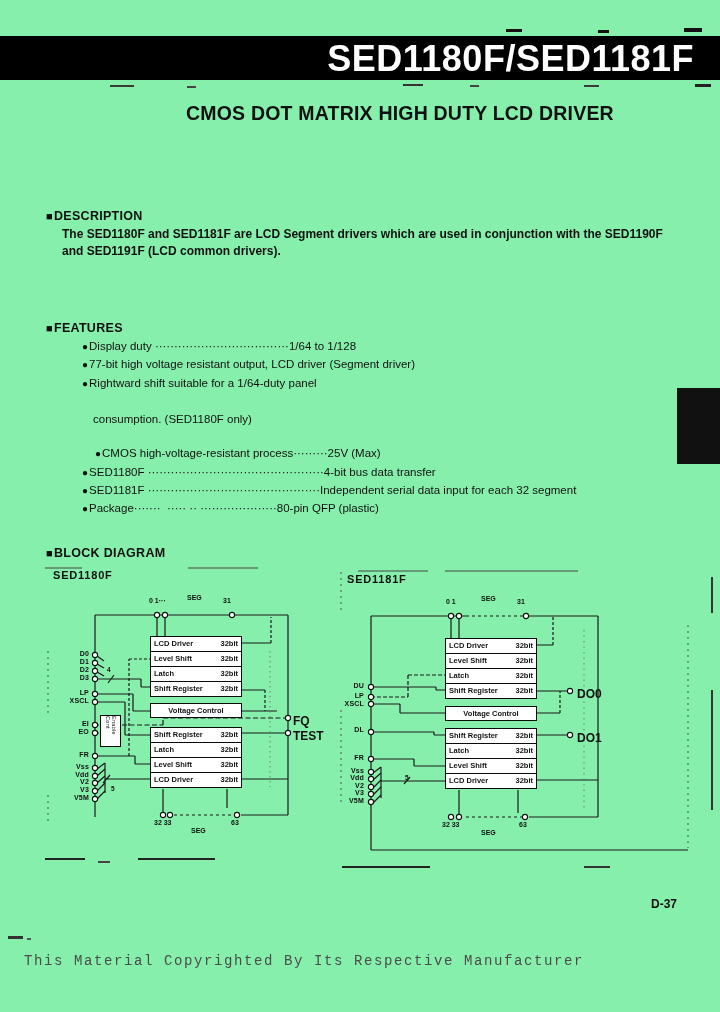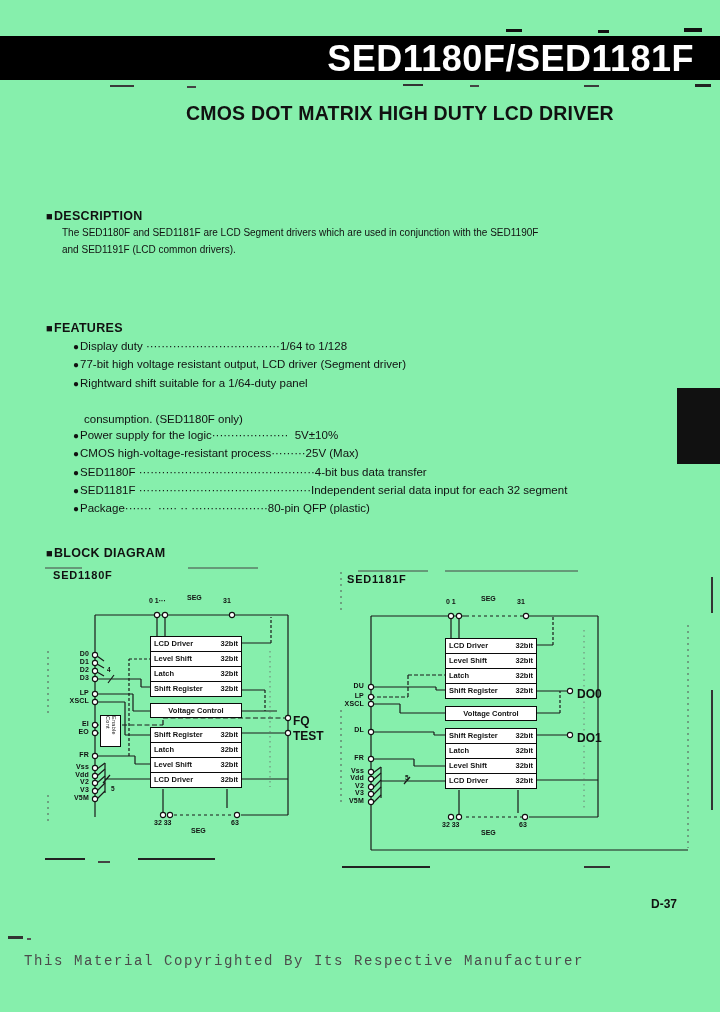--- a/index.html
+++ b/index.html
@@ -7,22 +7,22 @@
           font-family:"Liberation Sans", sans-serif; color:#111; }
 
   .headerbar { position:absolute; left:0; top:36px; width:720px; height:44px; background:#000; }
   .headertitle { position:absolute; right:26px; top:0; height:44px; line-height:46px;
                  font-size:36px; font-weight:bold; color:#fff; letter-spacing:0.5px; }
   .subtitle { position:absolute; left:186px; top:102px; font-size:19.5px; font-weight:bold; letter-spacing:0.2px; }
 
   .secthead { position:absolute; font-size:12.5px; font-weight:bold; letter-spacing:0.3px; }
   .secthead .sq { font-size:11px; margin-right:1px; }
 
-  .bodyline { position:absolute; font-size:10px; white-space:pre; }
-  .featline { position:absolute; font-size:11.5px; white-space:pre; }
+  .bodyline { position:absolute; font-size:12px; white-space:pre;font-weight:bold; }
+  .featline { position:absolute; font-size:11.5px; white-space:pre;margin-left:9px; }
   .featline .blt { font-size:10px; margin-right:1px; }
 
   .pagenum { position:absolute; left:651px; top:897px; font-size:12px; font-weight:bold; }
   .footer { position:absolute; left:24px; top:953px; font-family:"Liberation Mono", monospace;
             font-size:14px; letter-spacing:1.6px; color:#4c4c4c; white-space:pre; }
 
   .diag { position:absolute; }
   .diag svg { position:absolute; left:0; top:0; }
   .dtitle { position:absolute; font-size:11px; font-weight:bold; letter-spacing:0.8px; }
   .dl { position:absolute; font-size:7px; font-weight:bold; white-space:pre; }
@@ -69,22 +69,21 @@
   <div class="bodyline" style="left:62px;top:227px">The SED1180F and SED1181F are LCD Segment drivers which are used in conjunction with the SED1190F</div>
   <div class="bodyline" style="left:62px;top:244px">and SED1191F (LCD common drivers).</div>
 
   <div class="secthead" style="left:46px;top:321px">
     <span class="sq">■</span><span>FEATURES</span>
   </div>
   <div class="featline" style="left:73px;top:340px"><span class="blt">●</span><span>Display duty ···································1/64 to 1/128</span></div>
   <div class="featline" style="left:73px;top:358px"><span class="blt">●</span><span>77-bit high voltage resistant output, LCD driver (Segment driver)</span></div>
   <div class="featline" style="left:73px;top:377px"><span class="blt">●</span><span>Rightward shift suitable for a 1/64-duty panel</span></div>
   <div class="featline" style="left:84px;top:413px"><span>consumption. (SED1180F only)</span></div>
-  <div class="featline" style="left:73px;top:429px"><span class="blt">●</span><span>Power supply for the logic····················  5V±10%</span></div>
-  <div class="featline" style="left:73px;top:447px"><span class="blt">●</span><span>CMOS high-voltage-resistant process·········25V (Max)</span></div>
+  <div class="featline" style="left:86px;top:447px"><span class="blt">●</span><span>CMOS high-voltage-resistant process·········25V (Max)</span></div>
   <div class="featline" style="left:73px;top:466px"><span class="blt">●</span><span>SED1180F ··············································4-bit bus data transfer</span></div>
   <div class="featline" style="left:73px;top:484px"><span class="blt">●</span><span>SED1181F ·············································Independent serial data input for each 32 segment</span></div>
   <div class="featline" style="left:73px;top:502px"><span class="blt">●</span><span>Package·······  ····· ·· ····················80-pin QFP (plastic)</span></div>
 
   <div class="art" style="left:677px;top:388px;width:43px;height:76px"></div>
 
   <div class="secthead" style="left:46px;top:546px">
     <span class="sq">■</span><span>BLOCK DIAGRAM</span>
   </div>
 

